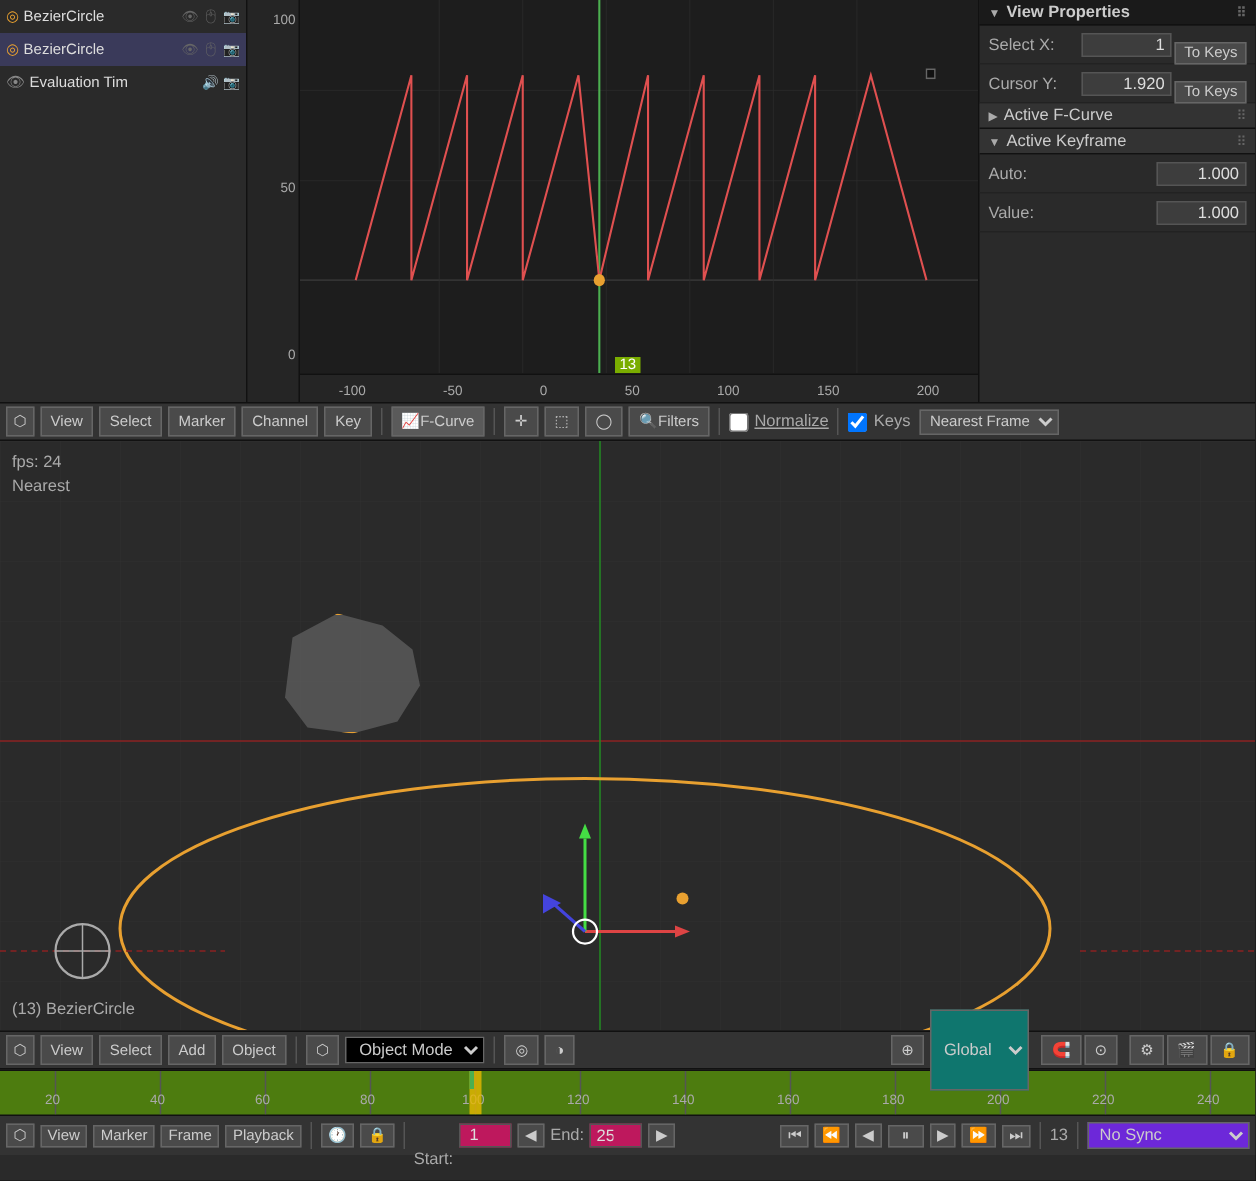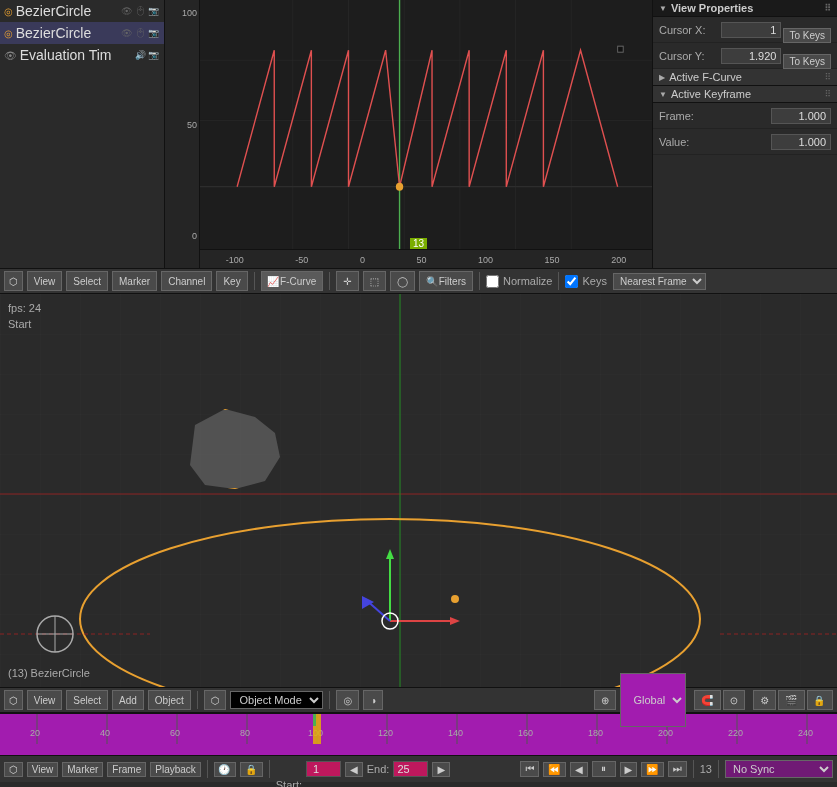--- a/index.html
+++ b/index.html
@@ -6,21 +6,21 @@
     body { width: 837px; height: 787px; background: #1a1a1a; font-family: 'Arial', sans-serif; font-size: 11px; color: #ccc; overflow: hidden; position: relative; }
 
     
     #outliner {
       position: absolute; top: 0; left: 0; width: 165px; height: 270px;
       background: #2a2a2a; border-right: 1px solid #111; border-bottom: 1px solid #111;
     }
     .outliner-item {
       display: flex; align-items: center; padding: 2px 4px; cursor: pointer; height: 22px;
     }
-    .outliner-item .item-label { font-size: 14px; color: #ddd; }
+    .outliner-item .item-label { font-size: 10px; color: #ddd; }
     .outliner-item .item-icons { margin-left: auto; display: flex; gap: 2px; color: #666; font-size: 9px; }
 
     
     #fcurve {
       position: absolute; top: 0; left: 165px; right: 0; height: 270px;
       background: #1d1d1d; border-bottom: 1px solid #111; overflow: hidden;
     }
 
     
     #properties {
@@ -72,21 +72,21 @@
       background: #333; border-top: 1px solid #111; border-bottom: 1px solid #111;
       display: flex; align-items: center; padding: 0 4px; gap: 4px; z-index: 10;
     }
 
     
     #timeline {
       position: absolute; bottom: 0; left: 0; right: 0; height: 74px;
       background: #2a2a2a; border-top: 1px solid #111;
     }
     #timeline-track {
-      height: 42px; background: #a21caf; border-bottom: 1px solid #111;
+      height: 30px; background: #4d7c0f; border-bottom: 1px solid #111;
       position: relative; overflow: hidden;
     }
     #timeline-controls {
       height: 26px; background: #333; display: flex; align-items: center; padding: 0 4px; gap: 4px;
     }
     .ctrl-btn {
       background: #4a4a4a; border: 1px solid #666; color: #ccc; font-size: 10px;
       padding: 1px 4px; cursor: pointer;
     }
     .ctrl-input {
@@ -195,41 +195,41 @@
   </div>
 </div>
 
 <div id="properties">
   <div class="prop-title-bar">
     <span class="triangle">▼</span>
     <span>View Properties</span>
     <span style="margin-left:auto;color:#666;font-size:9px;">⠿</span>
   </div>
   <div class="prop-row">
-    <span class="prop-label">Cursor X:</span>
+    <span class="prop-label">Select X:</span>
     <span class="prop-value">1</span>
     <button class="prop-btn">To Keys</button>
   </div>
   <div class="prop-row">
     <span class="prop-label">Cursor Y:</span>
     <span class="prop-value">1.920</span>
     <button class="prop-btn">To Keys</button>
   </div>
   <div class="prop-section">
     <span class="triangle">▶</span>
     <span style="margin-left:4px;">Active F-Curve</span>
     <span style="margin-left:auto;color:#666;font-size:9px;">⠿</span>
   </div>
   <div class="prop-section">
     <span class="triangle">▼</span>
     <span style="margin-left:4px;">Active Keyframe</span>
     <span style="margin-left:auto;color:#666;font-size:9px;">⠿</span>
   </div>
   <div class="prop-row">
-    <span class="prop-label">Frame:</span>
+    <span class="prop-label">Auto:</span>
     <span class="prop-value">1.000</span>
   </div>
   <div class="prop-row">
     <span class="prop-label">Value:</span>
     <span class="prop-value">1.000</span>
   </div>
 </div>
 
 <div id="fcurve-toolbar">
 
@@ -241,21 +241,21 @@
   <button class="tb-btn">Key</button>
   <div class="tb-separator"></div>
   <button class="tb-btn active">📈 <span>F-Curve</span></button>
   <div class="tb-separator"></div>
   <button class="tb-btn">✛</button>
   <button class="tb-btn">⬚</button>
   <button class="tb-btn">◯</button>
   <button class="tb-btn">🔍 <span>Filters</span></button>
   <div class="tb-separator"></div>
   <input type="checkbox" id="norm-check" style="">
-  <label for="norm-check" style="color:#aaa;font-size:11px;">Normalize</label>
+  <label for="norm-check" style="color:#aaa;font-size:11px;text-decoration:underline;">Normalize</label>
   <div class="tb-separator"></div>
   <input type="checkbox" id="auto-check" checked="" style="">
   <label for="auto-check" style="color:#aaa;font-size:11px;">Keys</label>
   <select style="background:#4a4a4a;border:1px solid #666;color:#ccc;font-size:10px;margin-left:2px;">
     <option>Nearest Frame</option>
     <option>Frame</option>
     <option>Second</option>
     <option>Marker</option>
   </select>
 </div>
@@ -310,21 +310,21 @@
         <line x1="10" y1="40" x2="2" y2="25" stroke="#44d" stroke-width="2"></line>
         <polygon points="0,22 2,15 8,24" fill="#44d"></polygon>
         <text x="42" y="44" fill="#d44" font-size="9">X</text>
         <text x="12" y="8" fill="#4d4" font-size="9">Z</text>
         <text x="0" y="22" fill="#44d" font-size="9">Y</text>
       </svg>
     </div>
   </div>
 
   <div class="viewport-info">fps: 24</div>
-  <div style="position:absolute;top:24px;left:8px;color:#aaa;font-size:11px;">Start</div>
+  <div style="position:absolute;top:24px;left:8px;color:#aaa;font-size:11px;">Nearest</div>
   <div class="viewport-label">(13) BezierCircle</div>
 </div>
 
 <div id="bottom-toolbar">
   <button class="tb-btn" style="padding:1px 4px;">⬡</button>
   <button class="tb-btn">View</button>
   <button class="tb-btn">Select</button>
   <button class="tb-btn">Add</button>
   <button class="tb-btn">Object</button>
   <div class="tb-separator"></div>
@@ -332,21 +332,21 @@
   <select style="background:#000000;border:1px solid #666;color:#ccc;font-size:11px;padding:1px 4px;">
     <option>Object Mode</option>
     <option>Edit Mode</option>
     <option>Sculpt Mode</option>
   </select>
   <div class="tb-separator"></div>
   <button class="tb-btn">◎</button>
   <button class="tb-btn">◑</button>
   <div style="flex:1;"></div>
   <button class="tb-btn">⊕</button>
-  <select style="background:#a21caf;border:1px solid #666;color:#ccc;font-size:11px;padding:19px 4px;text-align:right;">
+  <select style="background:#0f766e;border:1px solid #666;color:#ccc;font-size:11px;padding:19px 4px;">
     <option>Global</option>
     <option>Local</option>
     <option>Normal</option>
   </select>
   <div style="margin-left:4px;display:flex;gap:2px;">
     <button class="tb-btn">🧲</button>
     <button class="tb-btn">⊙</button>
   </div>
   <div style="margin-left:4px;display:flex;gap:2px;">
     <button class="tb-btn">⚙</button>
@@ -413,19 +413,19 @@
     <button class="ctrl-btn">⏮</button>
     <button class="ctrl-btn">⏪</button>
     <button class="ctrl-btn">◀</button>
     <button class="ctrl-btn" style="width:24px;">⏸</button>
     <button class="ctrl-btn">▶</button>
     <button class="ctrl-btn">⏩</button>
     <button class="ctrl-btn">⏭</button>
     <div class="tb-separator"></div>
     <span style="color:#aaa;font-size:11px;">13</span>
     <div class="tb-separator"></div>
-    <select style="background:#701a75;border:1px solid #666;color:#ccc;font-size:11px;padding:1px 3px;">
+    <select style="background:#6d28d9;border:1px solid #666;color:#ccc;font-size:11px;padding:1px 3px;">
       <option>No Sync</option>
       <option>Frame Dropping</option>
       <option>Av-sync</option>
     </select>
   </div>
 </div>
 
 </body></html>

